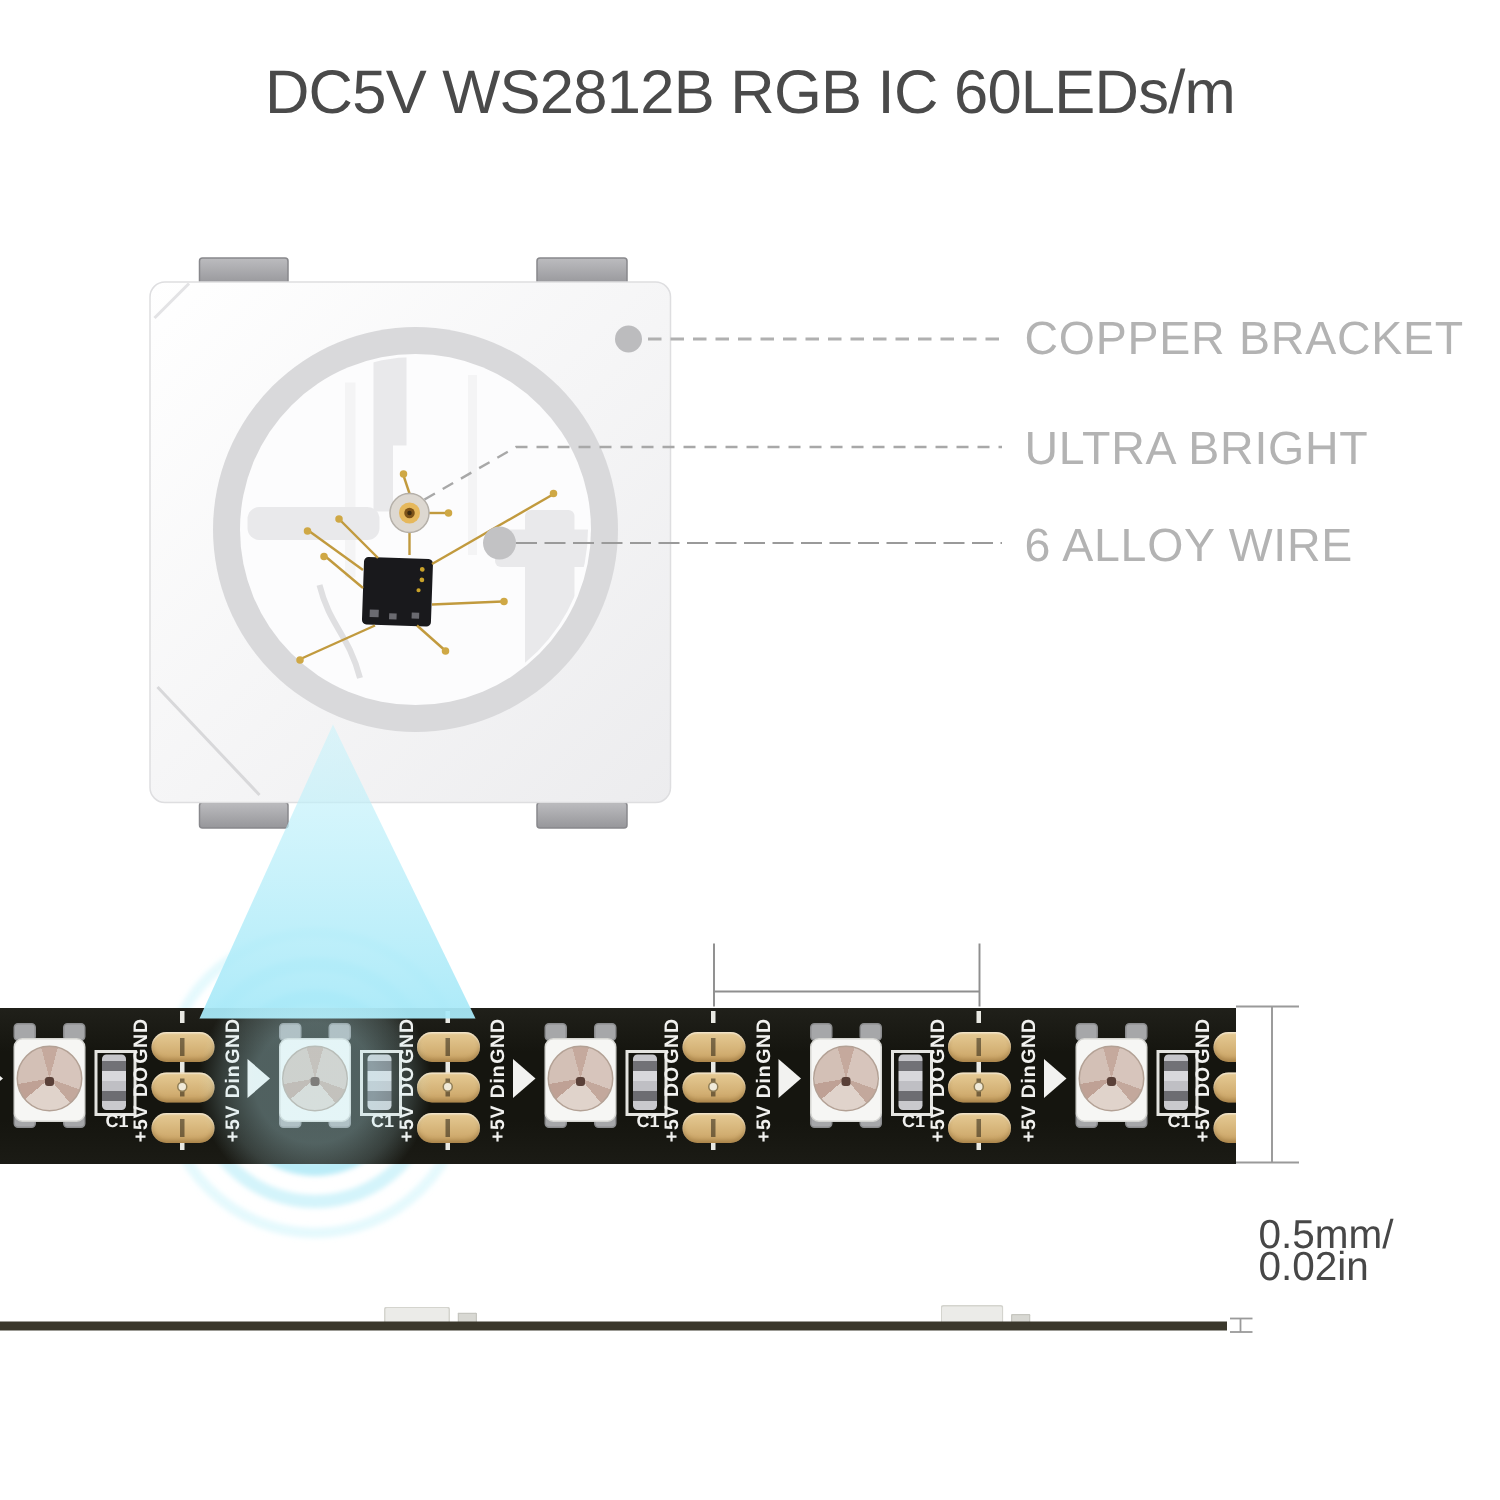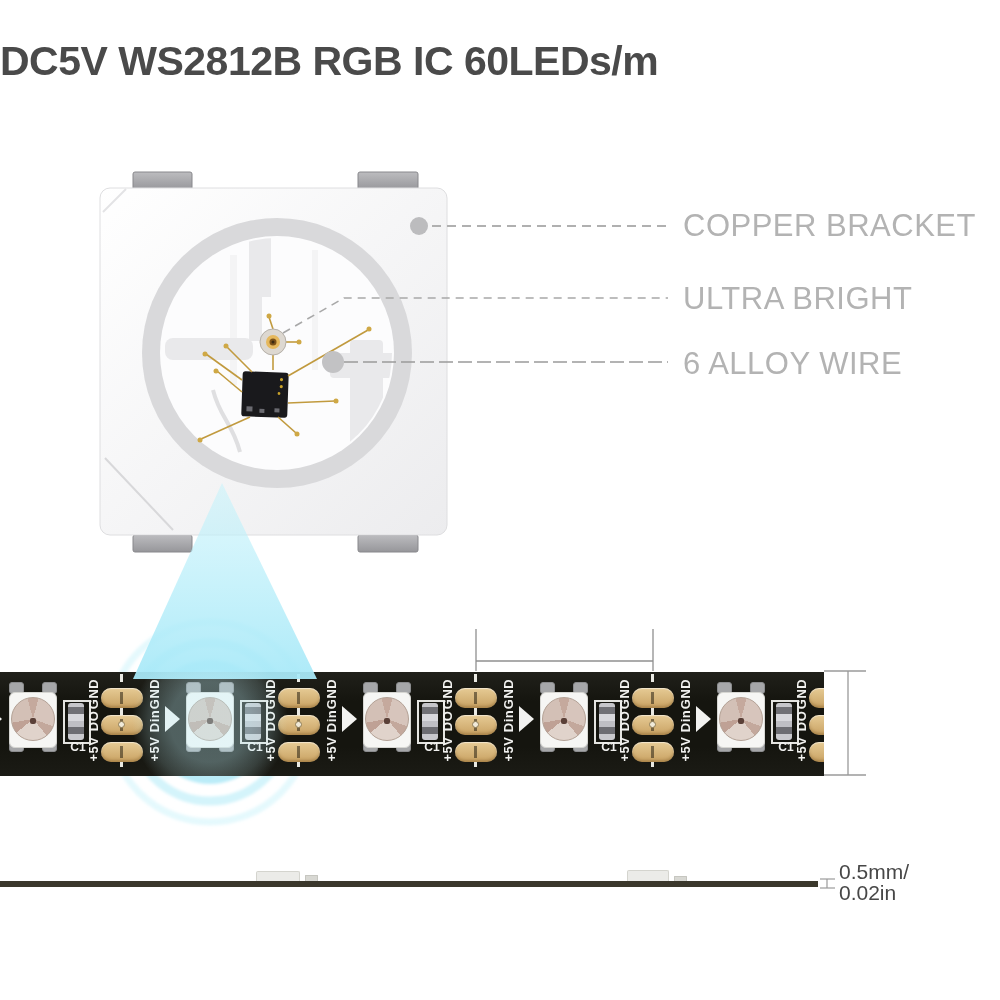--- a/index.html
+++ b/index.html
@@ -1,32 +1,32 @@
 <!DOCTYPE html>
 <html><head>
 <meta charset="utf-8">
 <style>
   html,body{margin:0;padding:0;background:#fff}
   .canvas{position:relative;width:1000px;height:1000px;background:#ffffff;overflow:hidden;
           font-family:"Liberation Sans",sans-serif}
 
   
-  .title{position:absolute;top:38px;left:0;width:1000px;text-align:left;
-         font-size:41px;font-weight:700;color:#4a4a4a;letter-spacing:-0.5px;white-space:nowrap}
+  .title{position:absolute;top:38px;left:0;width:1000px;text-align:center;
+         font-size:41px;font-weight:400;color:#4a4a4a;letter-spacing:-0.5px;white-space:nowrap}
 
   
   .callout{position:absolute;left:683px;transform:translateY(-50%);font-size:31px;
            color:#b3b3b3;letter-spacing:0.5px;white-space:nowrap}
   .co1{top:226px}.co2{top:299px}.co3{top:364px}
 
   
   .dim16{position:absolute;left:454px;top:629px;width:220px;text-align:center;
          font-size:26px;color:#3a3a3a}
   .dim10{position:absolute;left:858px;top:687px;font-size:28px;line-height:34px;color:#474747}
-  .dim05{position:absolute;left:839px;top:861px;font-size:21px;line-height:21px;color:#474747}
+  .dim05{position:absolute;left:839px;top:813px;font-size:27px;line-height:21px;color:#474747}
 
   
   .strip{position:absolute;left:0;top:672px;width:824px;height:104px;overflow:hidden;
          background:linear-gradient(180deg,#20201a 0,#15150f 28%,#15150f 72%,#1b1b15 100%)}
   .seg{position:absolute;left:0;top:0;width:100%;height:100%}
   .seg > div{position:absolute;box-sizing:border-box}
   .leg{width:15px;height:12px;background:#a6a7a9;border:1px solid #8b8c8e;border-radius:3px}
   .lt1{left:calc(var(--cx) - 24px);top:10px}
   .lt2{left:calc(var(--cx) + 9px);top:10px}
   .lb1{left:calc(var(--cx) - 24px);top:68px}

